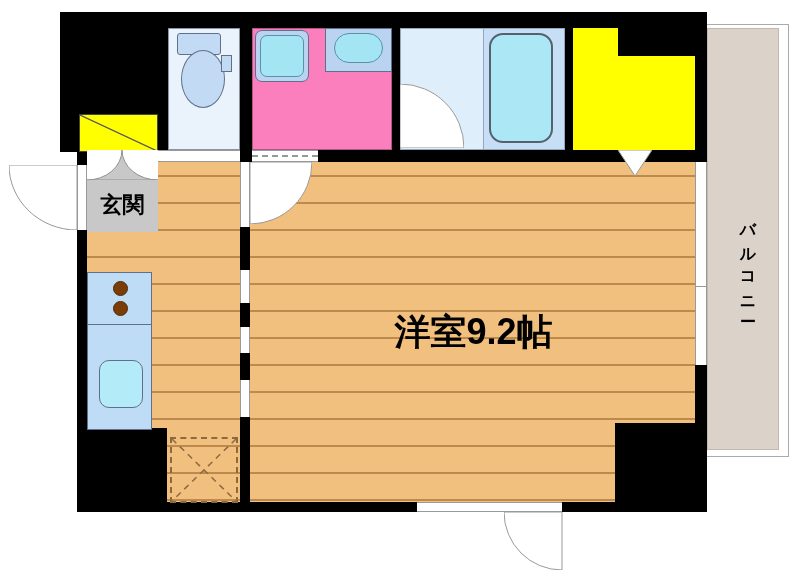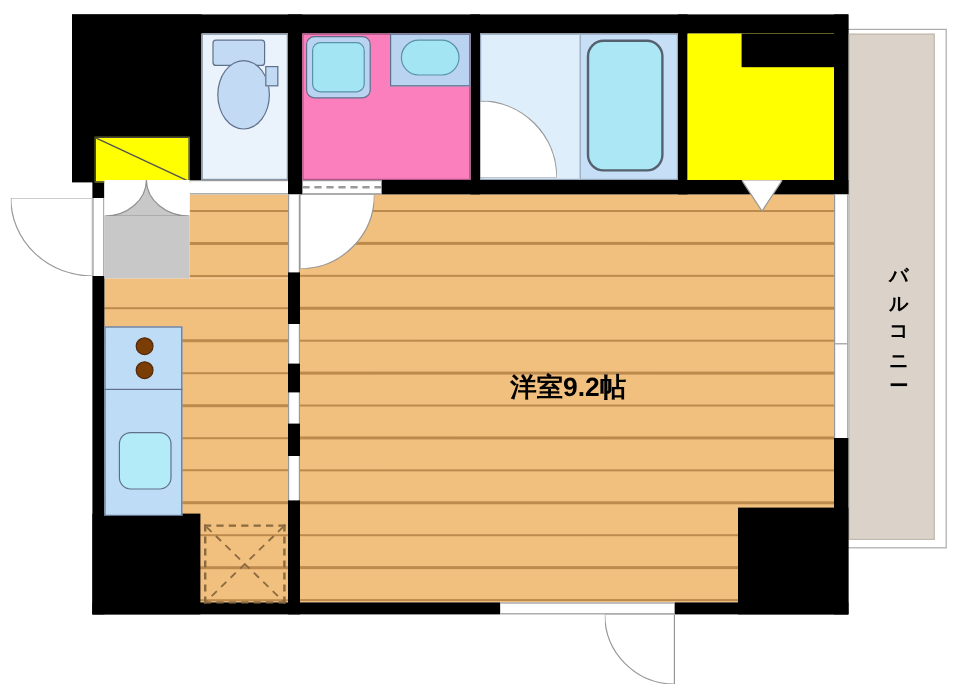--- a/index.html
+++ b/index.html
@@ -87,20 +87,21 @@
   <div class="wall" style="left:240px;top:227px;width:10px;height:43px;"></div>
   <div class="wall" style="left:240px;top:303px;width:10px;height:24px;"></div>
   <div class="wall" style="left:240px;top:353px;width:10px;height:27px;"></div>
   <div class="wall" style="left:240px;top:417px;width:10px;height:95px;"></div>
 
   <div class="abs" style="left:87px;top:150px;width:71px;height:30px;background:#fff;"></div>
   <svg class="abs" style="left:87px;top:150px;" width="71" height="31" viewBox="0 0 71 31">
     <path d="M0,30 A35,30 0 0 0 35,0 A36,30 0 0 0 71,30 Z" fill="#C8C8C8" stroke="#909090" stroke-width="1"></path>
   </svg>
   <div class="abs" style="left:87px;top:180px;width:71px;height:52px;background:#C8C8C8;"></div>
+  <div class="label" style="left:87px;top:190px;width:71px;text-align:center;font-size:22px;">玄関</div>
 
   <div class="abs" style="left:87px;top:272px;width:65px;height:158px;background:#BFDCF7;border:1px solid #60708a;"></div>
   <div class="abs" style="left:87px;top:272px;width:65px;height:53px;border-bottom:1px solid #60708a;"></div>
   <div class="abs" style="left:113px;top:281px;width:15px;height:15px;background:#7A3D05;border:1px solid #53290a;border-radius:50%;"></div>
   <div class="abs" style="left:113px;top:301px;width:15px;height:15px;background:#7A3D05;border:1px solid #53290a;border-radius:50%;"></div>
   <div class="abs" style="left:99px;top:360px;width:44px;height:48px;background:#B3EBF8;border:1px solid #60708a;border-radius:10px;"></div>
 
   <div class="abs" style="left:170px;top:437px;width:68px;height:66px;border:2px dashed #8B6A40;">
     <svg width="64" height="62" viewBox="0 0 64 62">
       <line x1="0" y1="0" x2="64" y2="62" stroke="#8B6A40" stroke-width="1.5" stroke-dasharray="6,5"></line>
@@ -113,15 +114,15 @@
   </svg>
 
   <svg class="abs" style="left:250px;top:162px;" width="62" height="62" viewBox="0 0 62 62">
     <path d="M62,0 A62,62 0 0 1 0,62 L0,0 Z" fill="#fff" stroke="#999" stroke-width="1"></path>
   </svg>
 
   <svg class="abs" style="left:504px;top:512px;" width="59" height="58" viewBox="0 0 59 58">
     <path d="M0,0 A58,58 0 0 0 58,58 L58,0 Z" fill="#fff" stroke="#999" stroke-width="1"></path>
   </svg>
 
-  <div class="label" style="left:250px;top:308px;width:447px;text-align:center;font-size:22px;">洋室9.2帖</div>
+  <div class="label" style="left:250px;top:308px;width:447px;text-align:center;font-size:36px;">洋室9.2帖</div>
 
 </div>
 
 </body></html>

